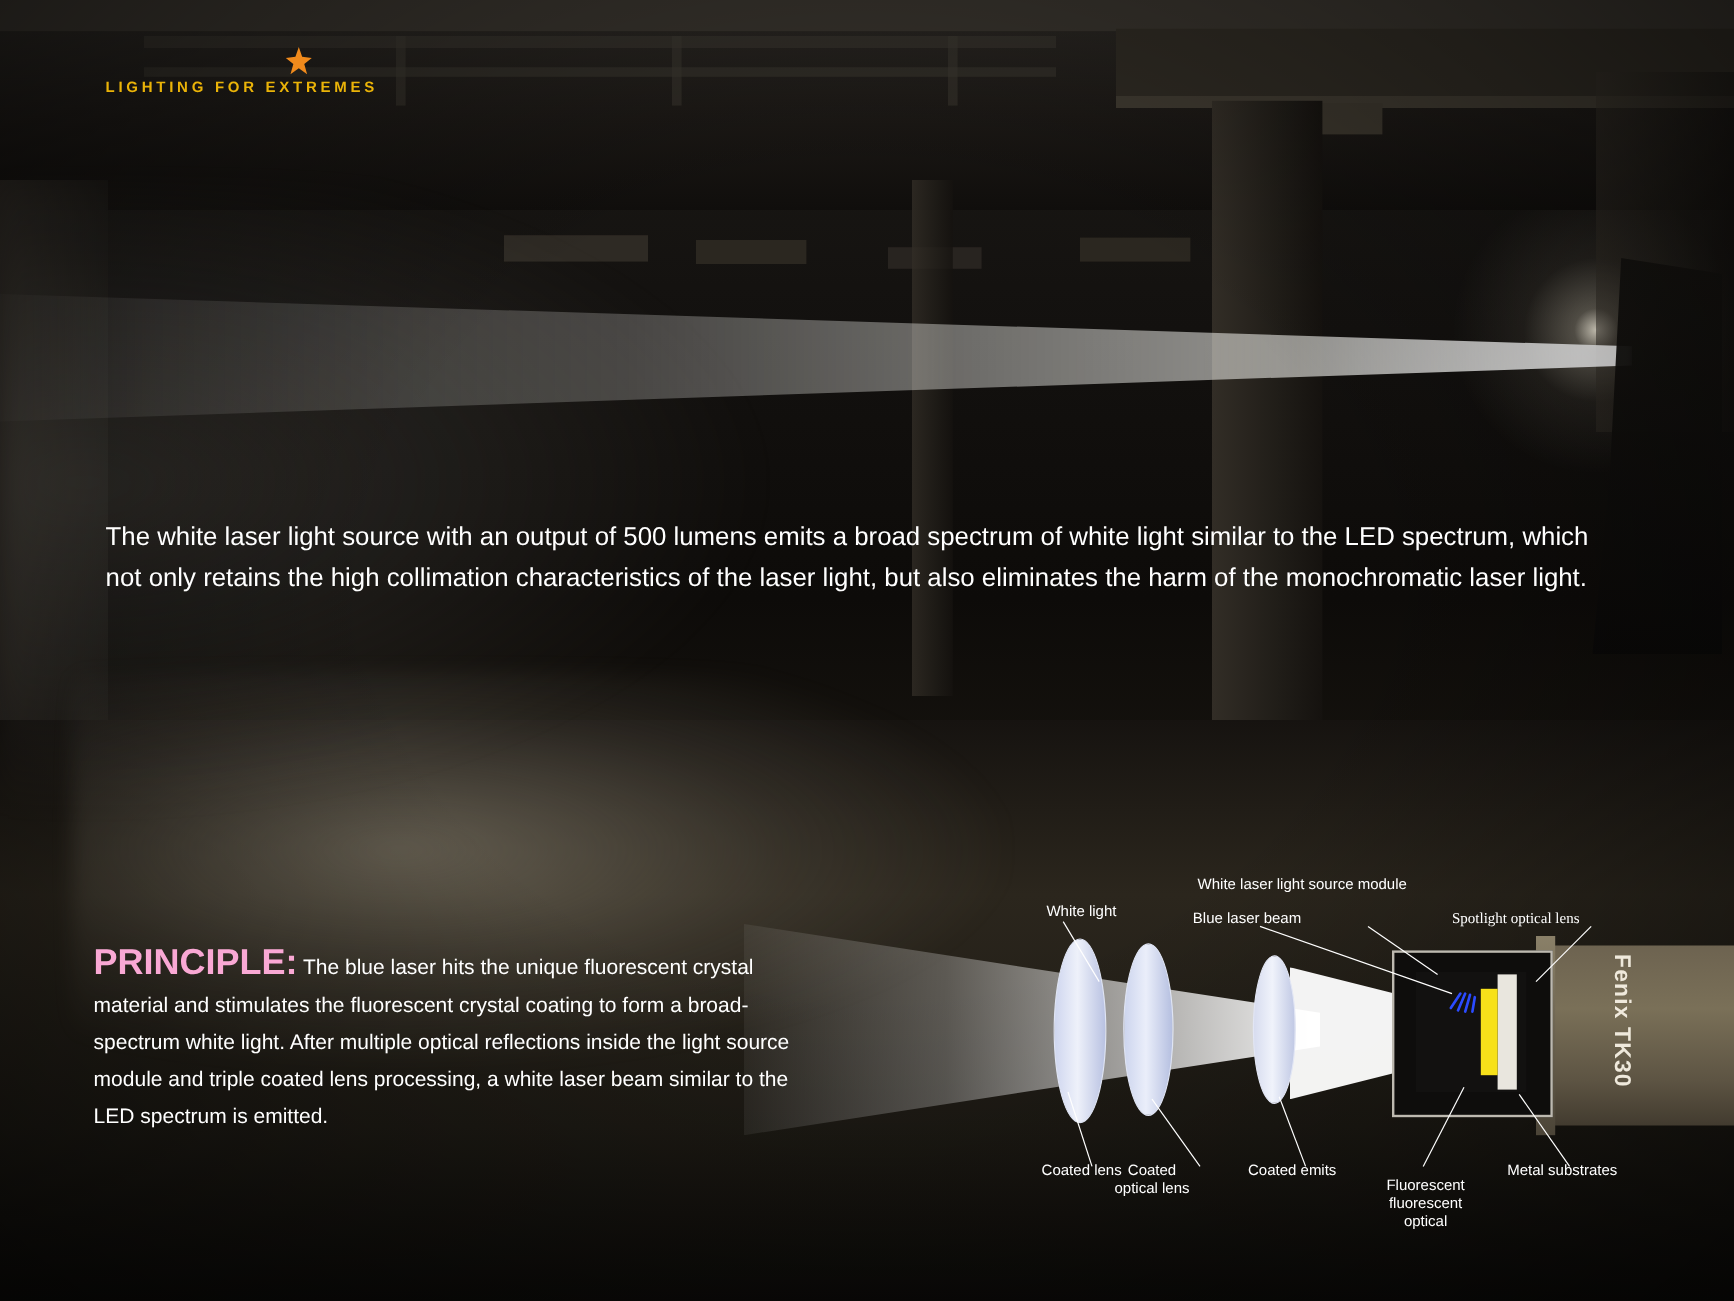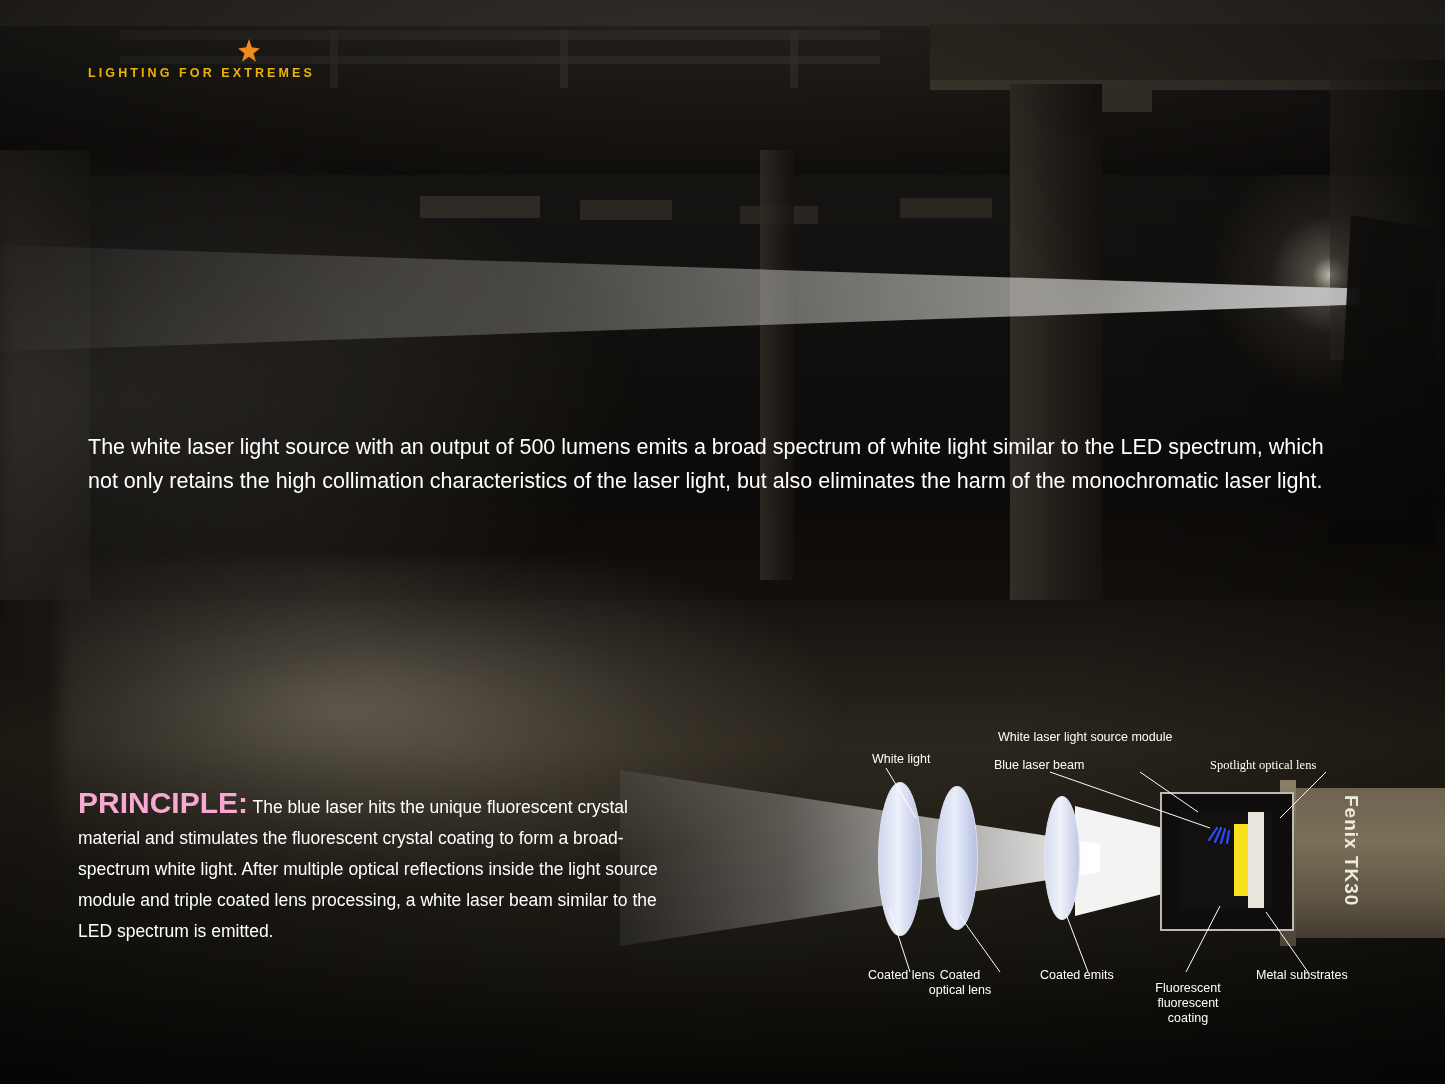--- a/index.html
+++ b/index.html
@@ -188,18 +188,18 @@
 
     <div class="d-label" style="left:248px;top:268px;">Coated lens</div>
     <div class="d-label ctr" style="left:340px;top:268px;text-align:center;transform:translateX(-50%);">
       <div>Coated</div>
       <div>optical lens</div>
     </div>
     <div class="d-label" style="left:420px;top:268px;">Coated emits</div>
     <div class="d-label ctr" style="left:568px;top:268px;text-align:center;transform:translateX(-50%);margin-top:13px;">
       <div>Fluorescent</div>
       <div>fluorescent</div>
-      <div>coating</div>
+      <div>optical</div>
     </div>
     <div class="d-label" style="left:636px;top:268px;">Metal substrates</div>
   </div>
 
 </div>
 
 </body></html>

